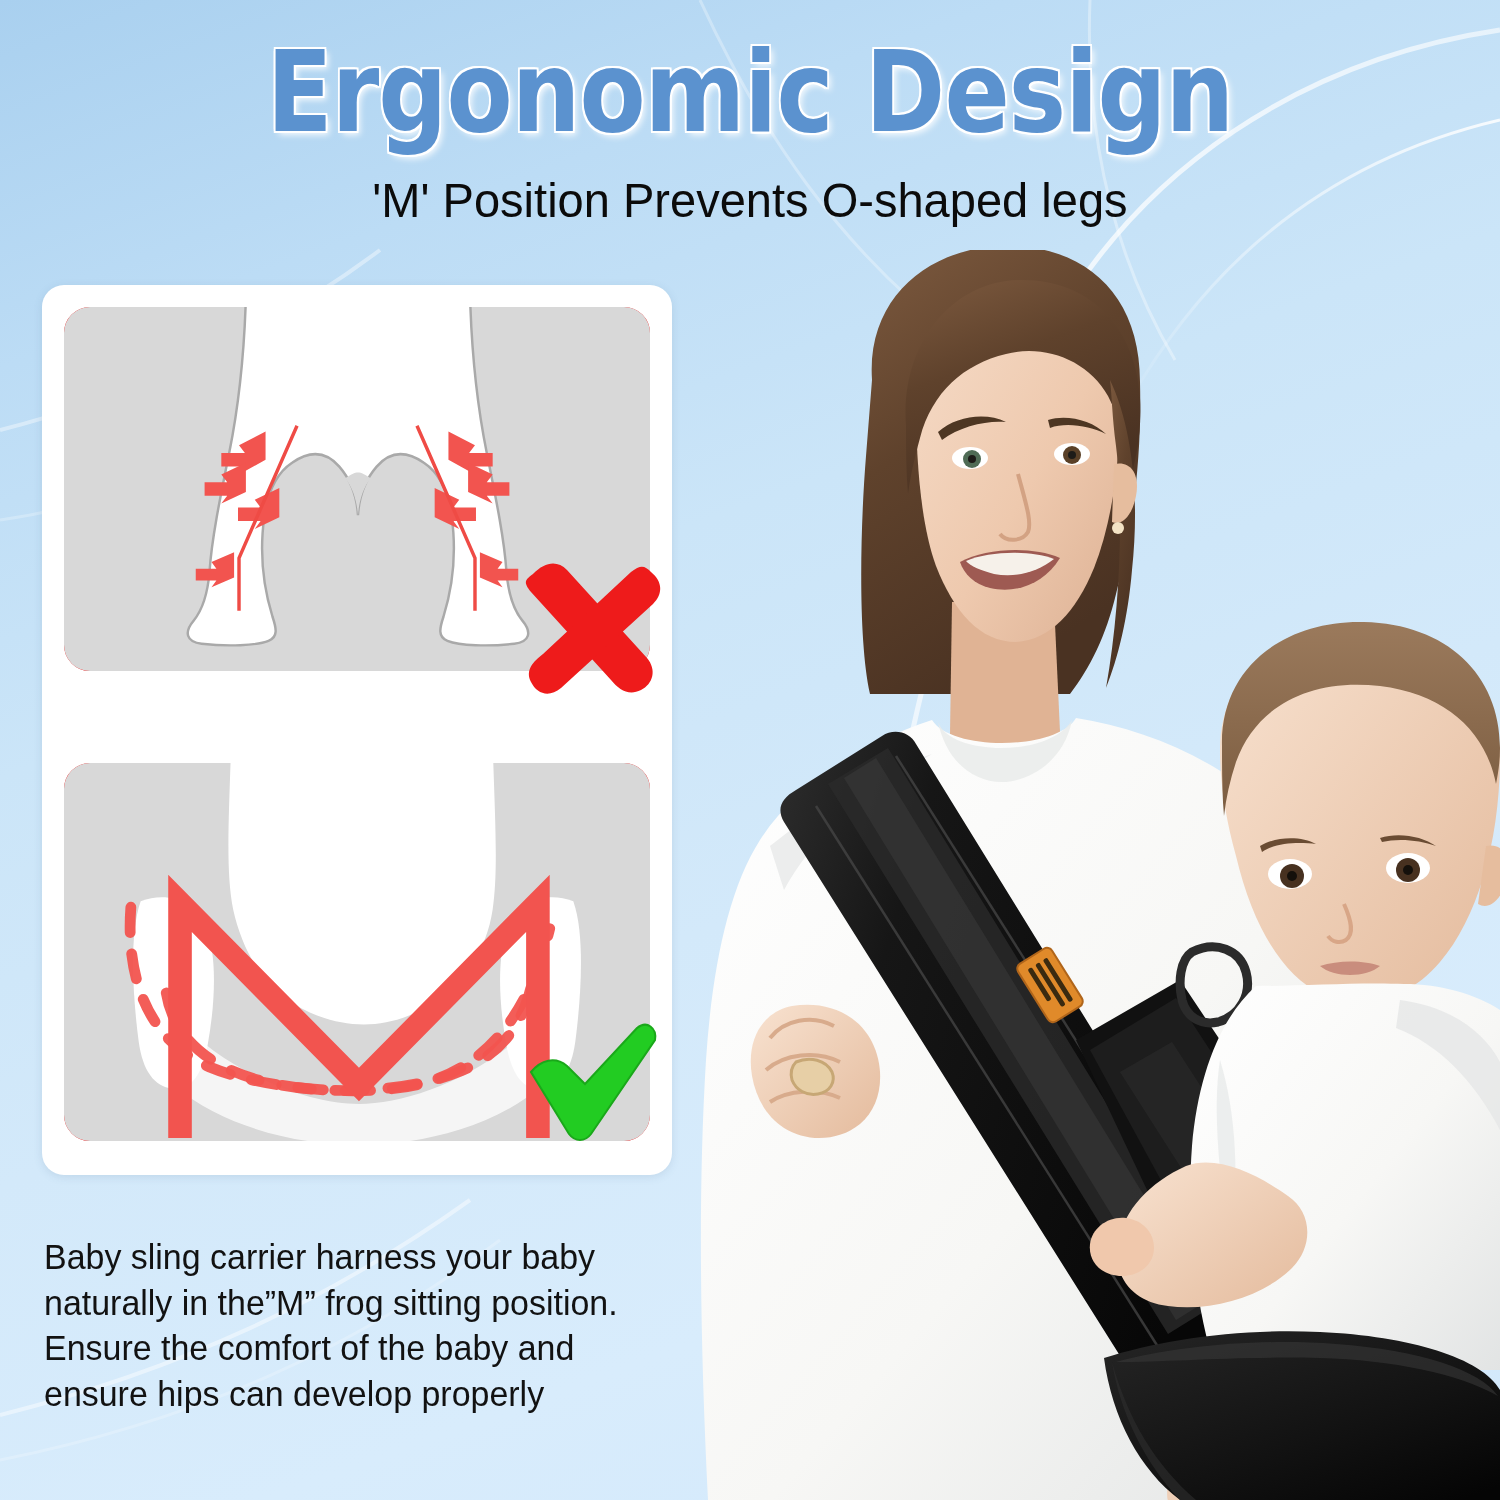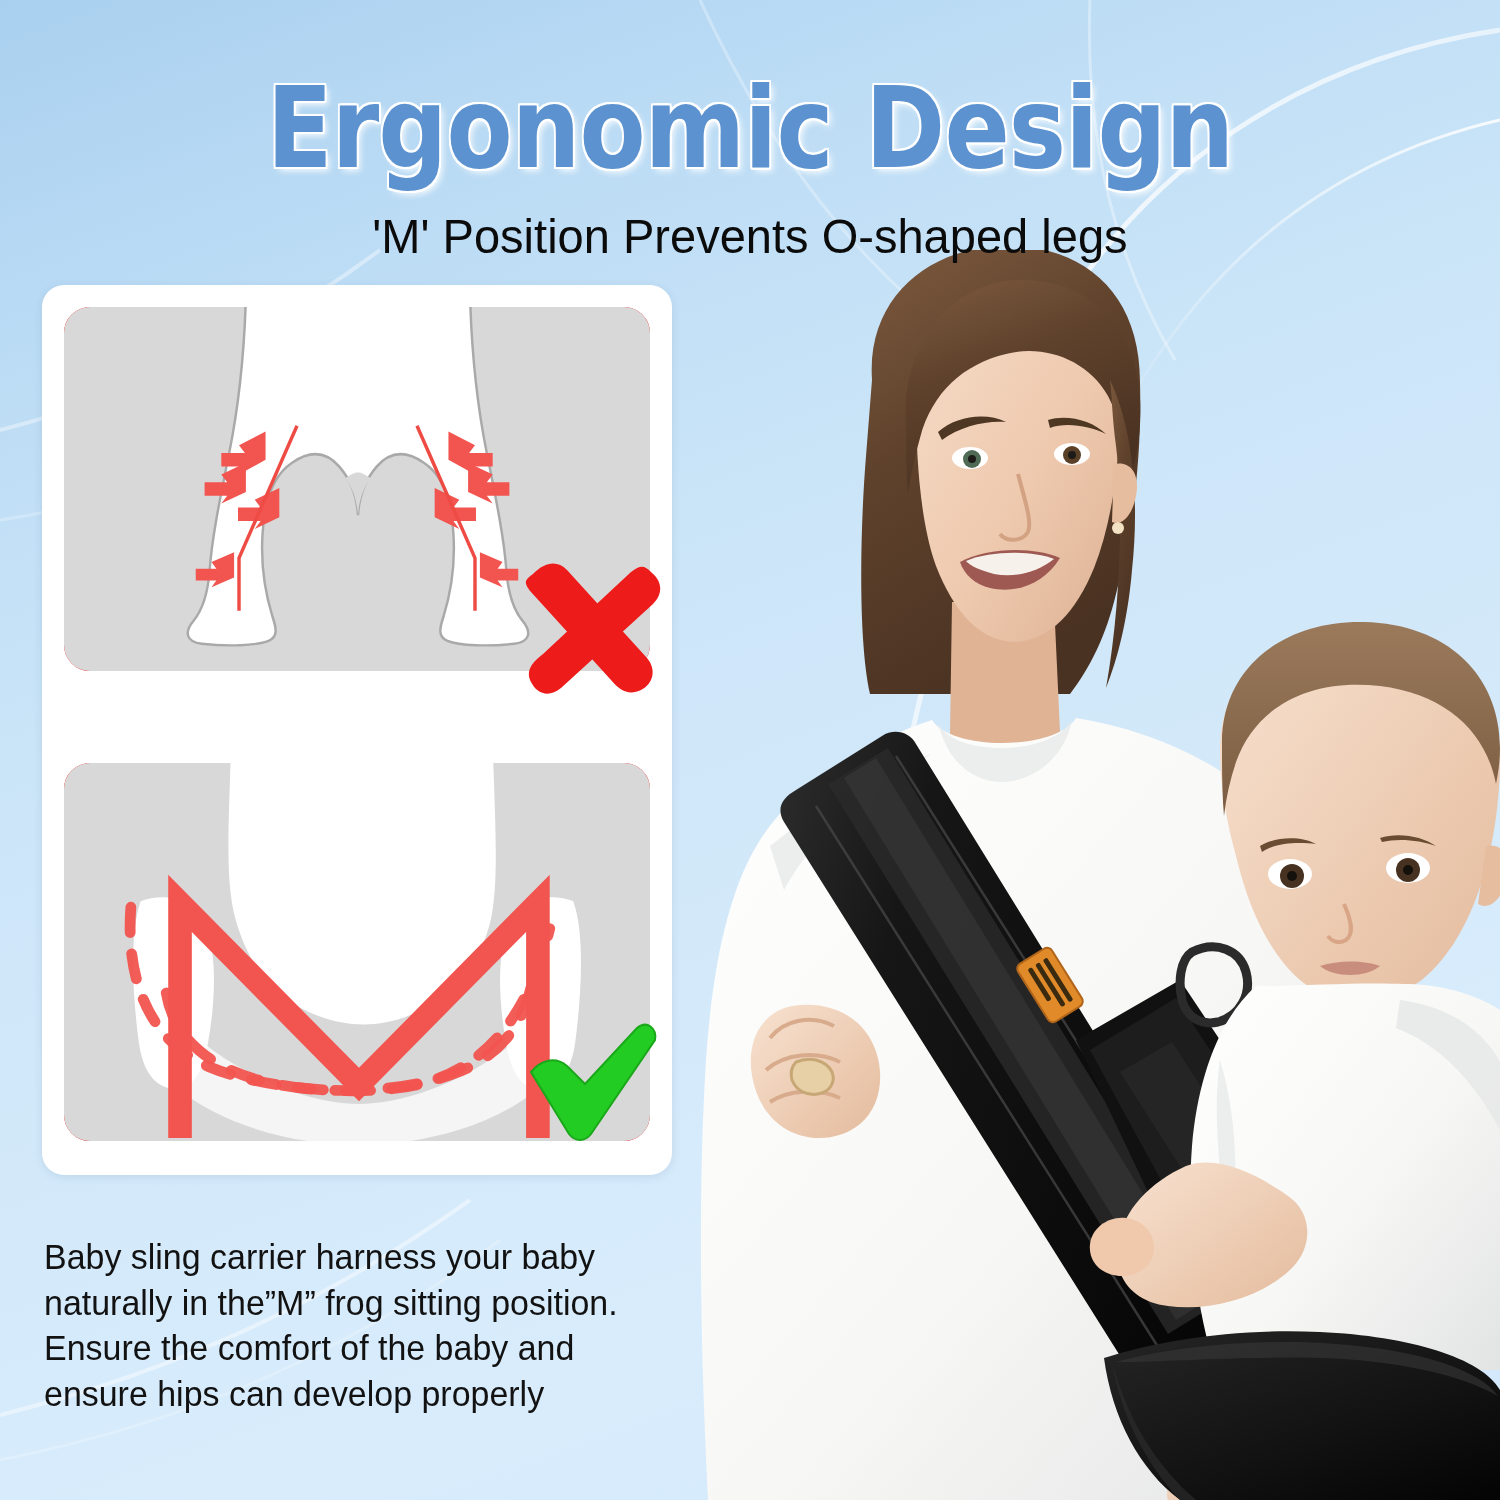--- a/index.html
+++ b/index.html
@@ -14,21 +14,21 @@
         #cbe5f8 38%,
         #d3e9fa 58%,
         #d8ecfc 78%,
         #d2e8fb 100%);
   }
 
   
   .bg-swooshes { position:absolute; inset:0; width:1500px; height:1500px; }
 
   
-  .header { position:absolute; top:0; left:0; width:1500px; text-align:center; z-index:5;margin-top:36px; }
+  .header { position:absolute; top:0; left:0; width:1500px; text-align:center; z-index:5; }
   .main-title {
     margin-top:36px;
     font-family: "DejaVu Sans", sans-serif;
     font-weight:700;
     font-size:112px;
     line-height:1.0;
     letter-spacing:-1px;
     color:#5b92cf;
     transform: scaleX(0.86);
     transform-origin:center top;

